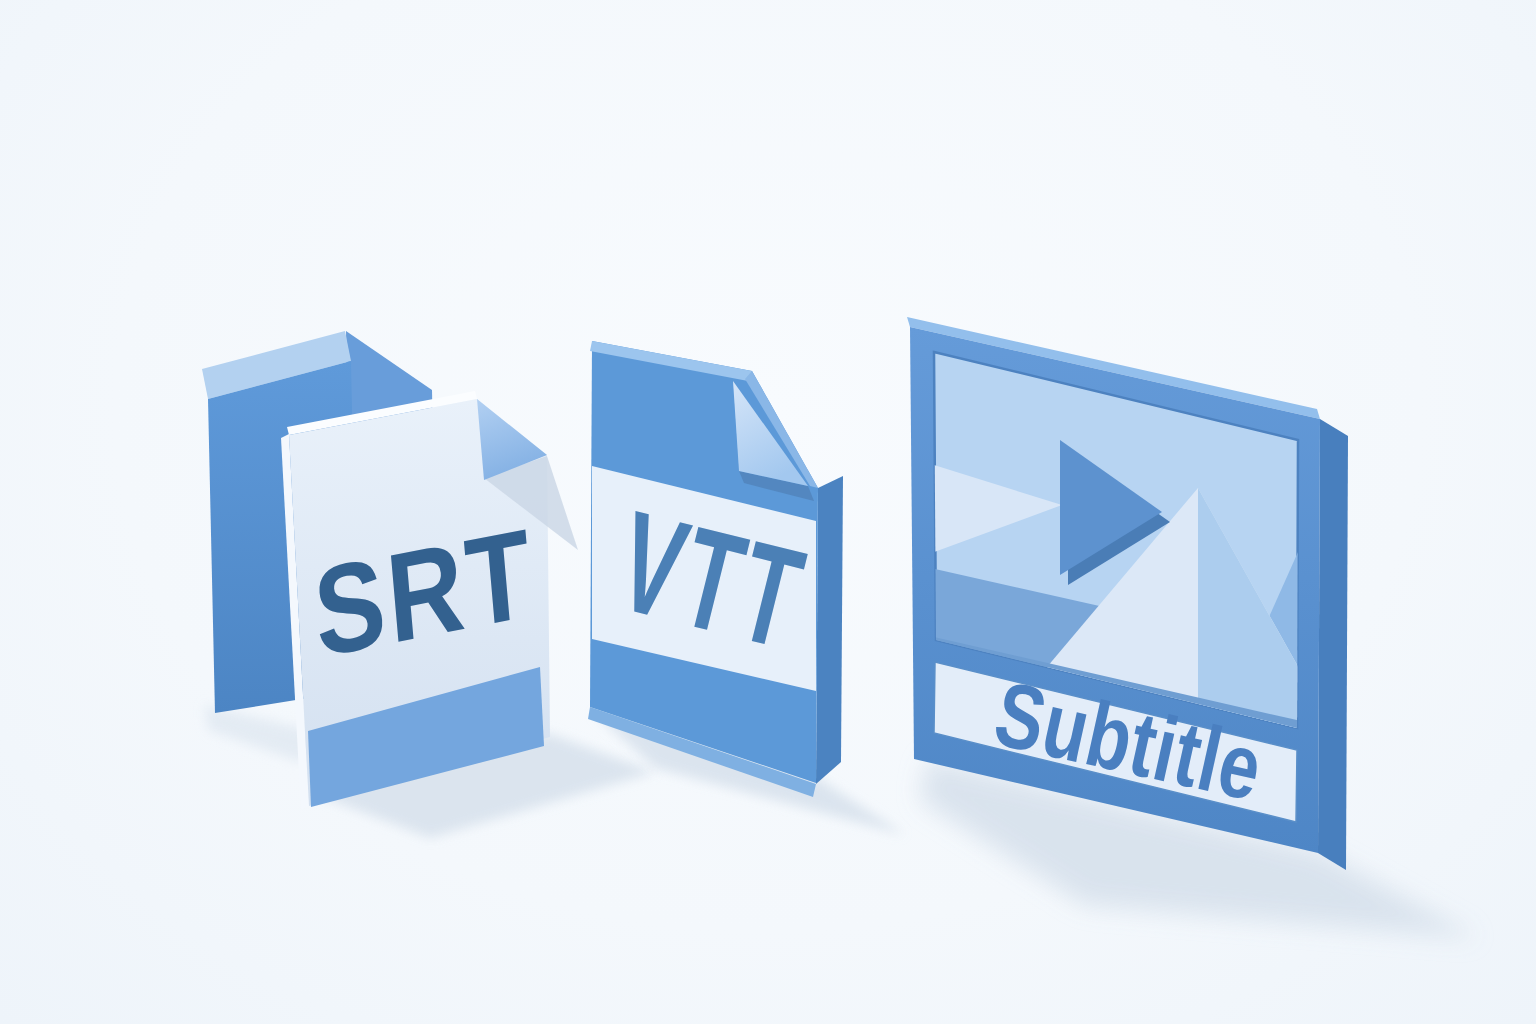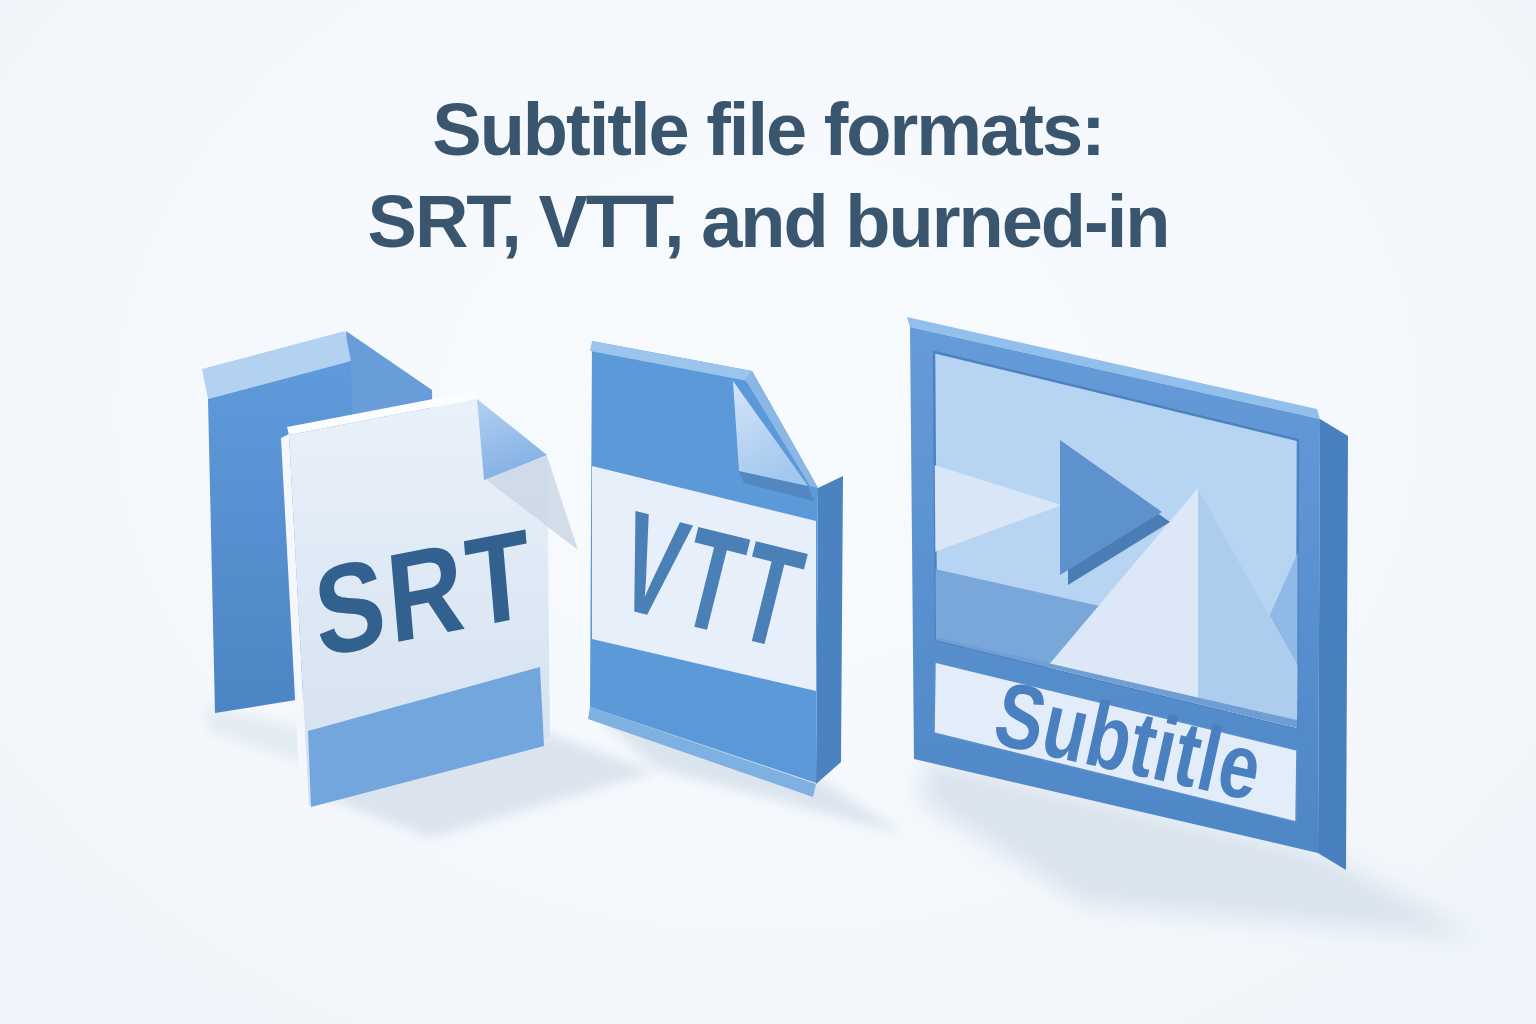--- a/index.html
+++ b/index.html
@@ -36,24 +36,20 @@
   svg text {
     font-family: "Liberation Sans", sans-serif;
     font-weight: bold;
   }
 </style>
 </head>
 <body>
 
 <div class="canvas">
 
-  <header class="title">
-    <div>Subtitle file formats:</div>
-    <div>SRT, VTT, and burned-in</div>
-  </header>
 
   <svg class="illustration" viewBox="0 0 1536 1024">
     <defs>
       <linearGradient id="slabGrad" x1="0" y1="0" x2="0" y2="1">
         <stop offset="0" stop-color="#5f9ada"></stop>
           <stop offset="1" stop-color="#4c85c4"></stop>
       </linearGradient>
       <linearGradient id="docGrad" x1="0" y1="0" x2="0" y2="1">
         <stop offset="0" stop-color="#e9f1fa"></stop>
           <stop offset="1" stop-color="#d3e0f0"></stop>

